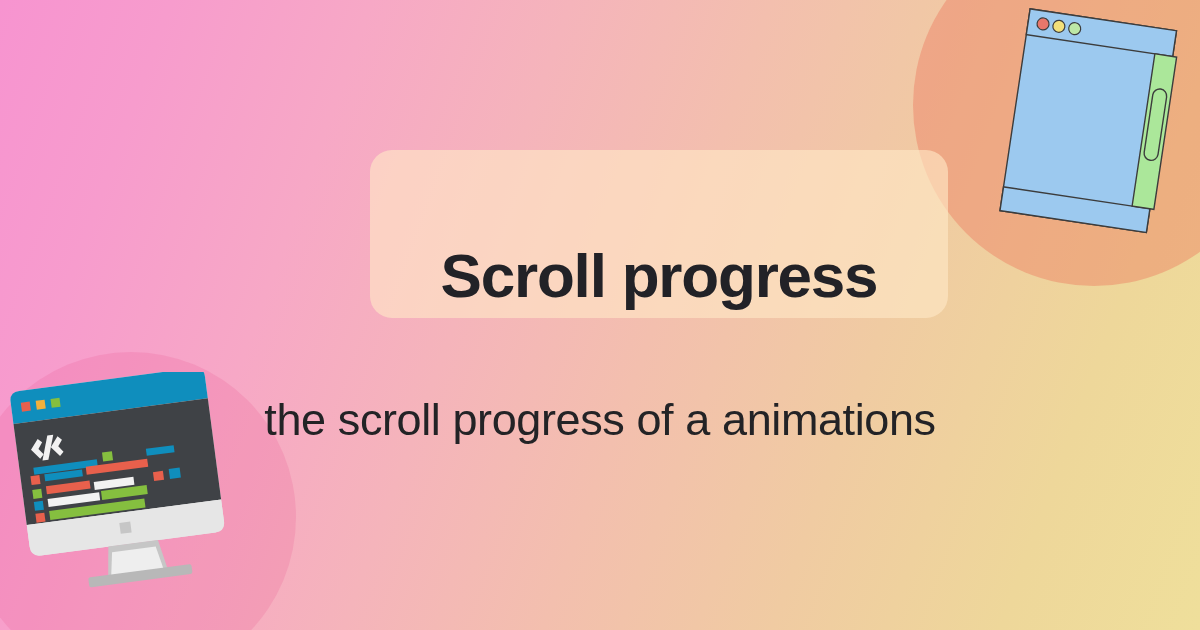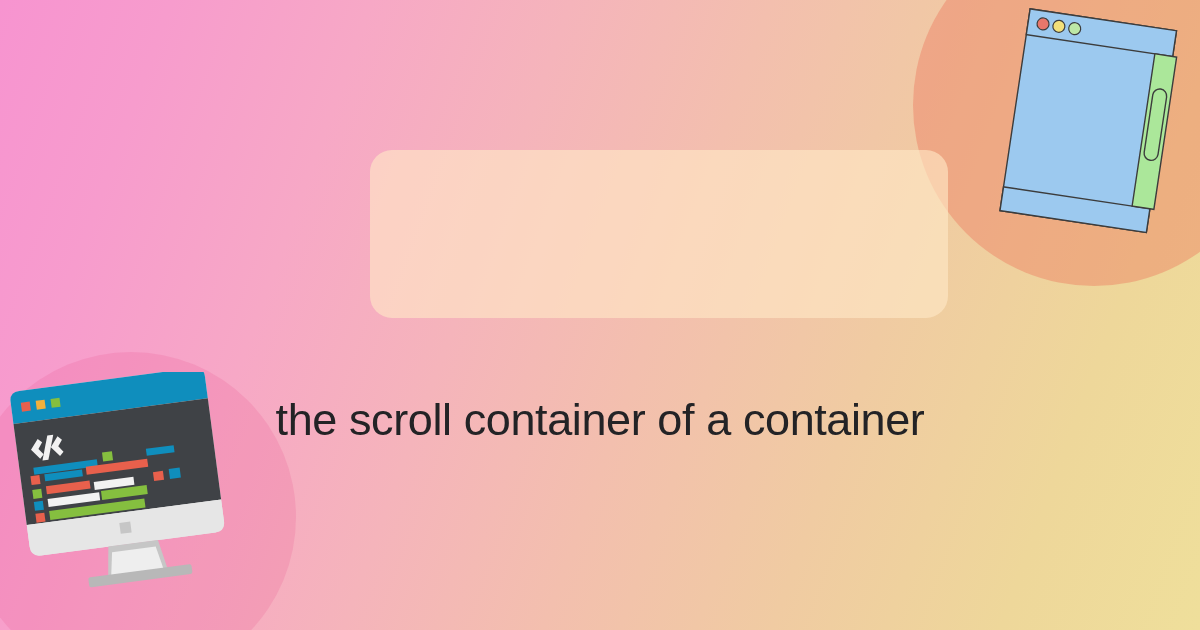--- a/index.html
+++ b/index.html
@@ -215,20 +215,21 @@
         <rect x="72" y="200" width="104" height="10" rx="2" fill="#b8b8b8"></rect>
       </g>
     </svg>
   </div>
 
   <div class="text-wrap">
 
     <div class="title-box"></div>
 
     <h1 class="title">
+      <span class="title-line">Scroll progress</span>
     </h1>
 
     <p class="subtitle">
-      <span class="subtitle-line">the scroll container of a container</span>
+      <span class="subtitle-line">the scroll progress of a animations</span>
     </p>
 
   </div>
 </div>
 
 </body></html>

